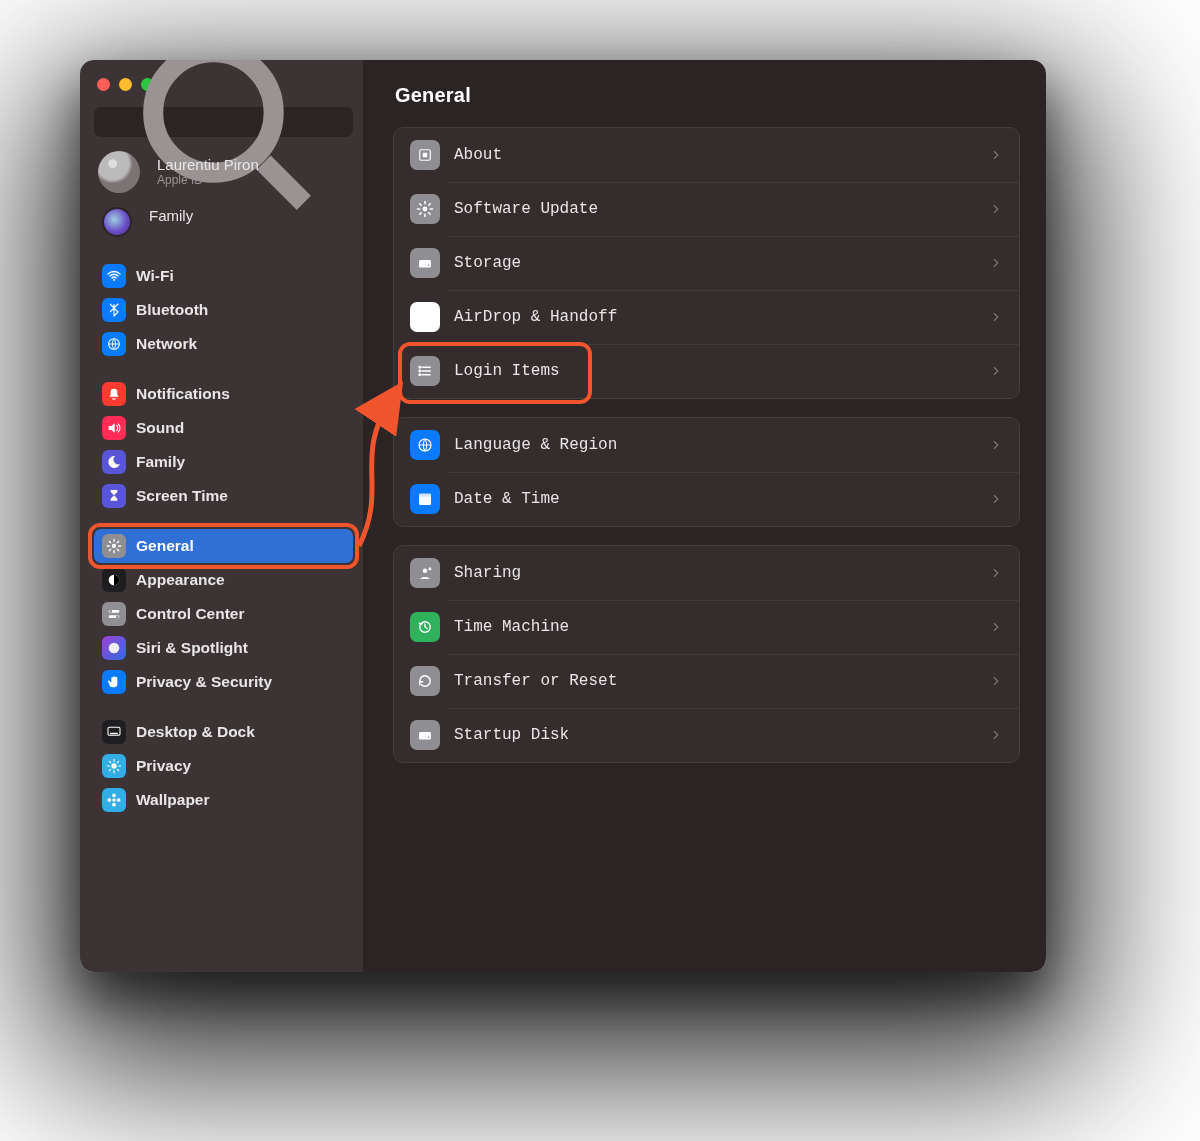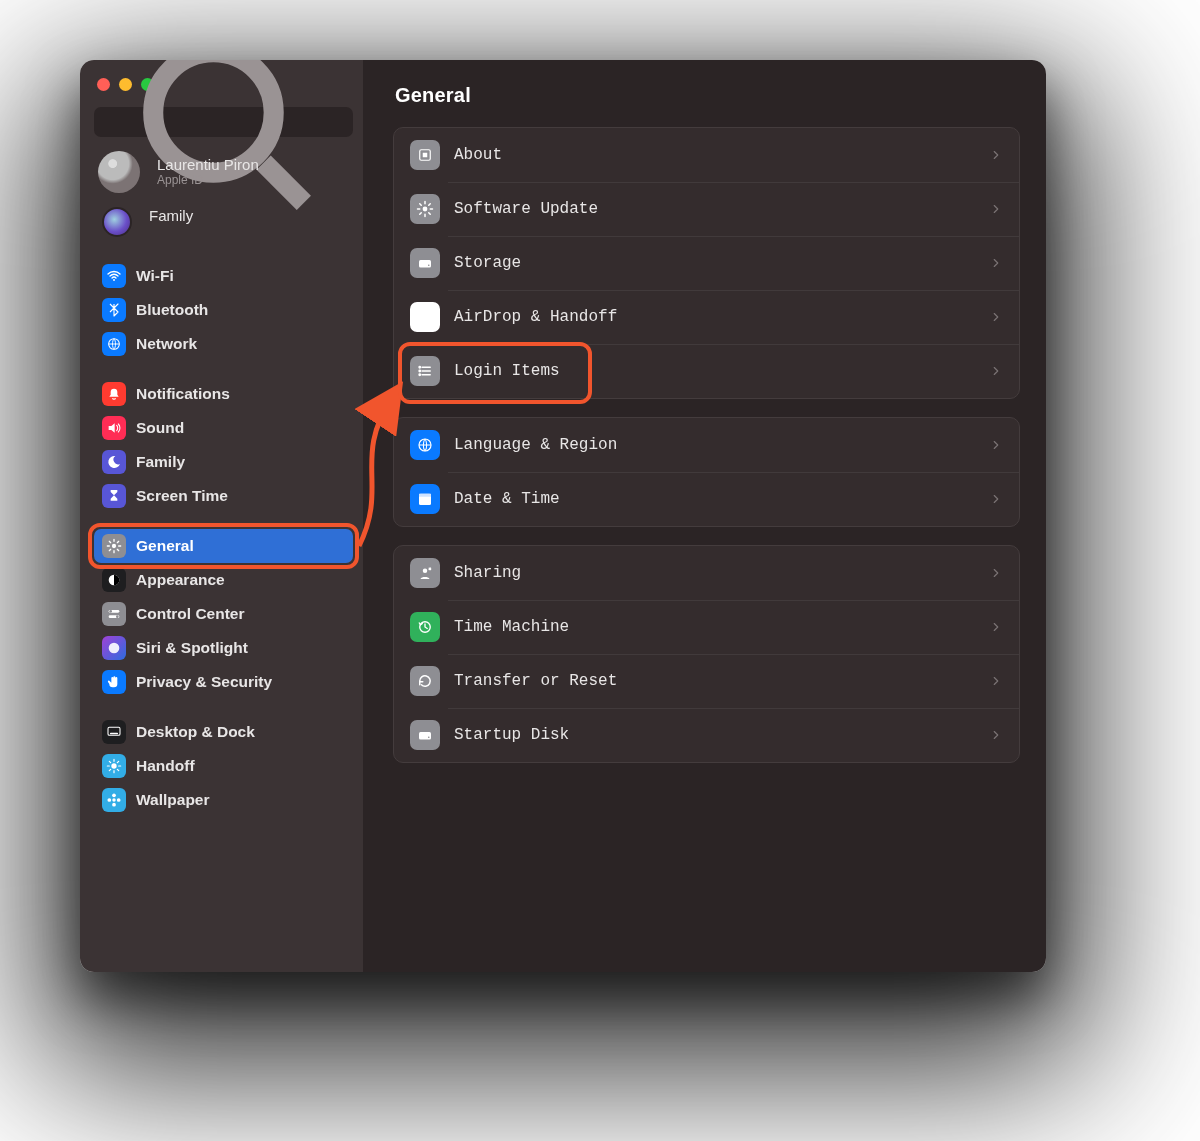--- a/index.html
+++ b/index.html
@@ -233,21 +233,21 @@
                 </svg>
               </span>
               <span>Desktop &amp; Dock</span>
             </div>
             <div class="nav-item">
               <span class="ico bg-cyan">
                 <svg viewBox="0 0 24 24">
                   <use href="#i-sun"></use>
                 </svg>
               </span>
-              <span>Handoff</span>
+              <span>Privacy</span>
             </div>
             <div class="nav-item">
               <span class="ico bg-cyan">
                 <svg viewBox="0 0 24 24">
                   <use href="#i-flower"></use>
                 </svg>
               </span>
               <span>Wallpaper</span>
             </div>
           </div>

